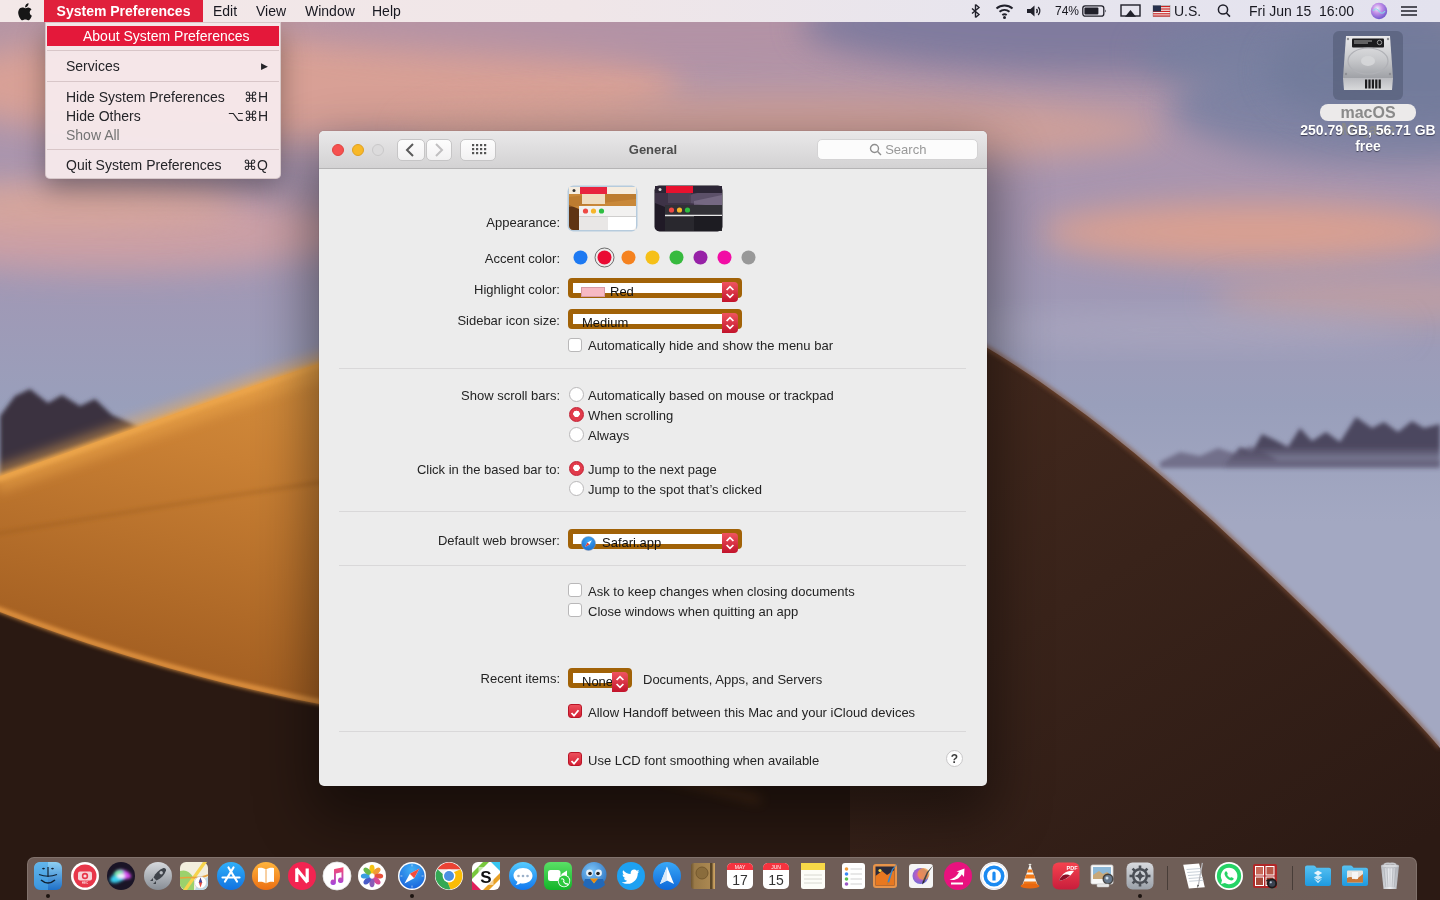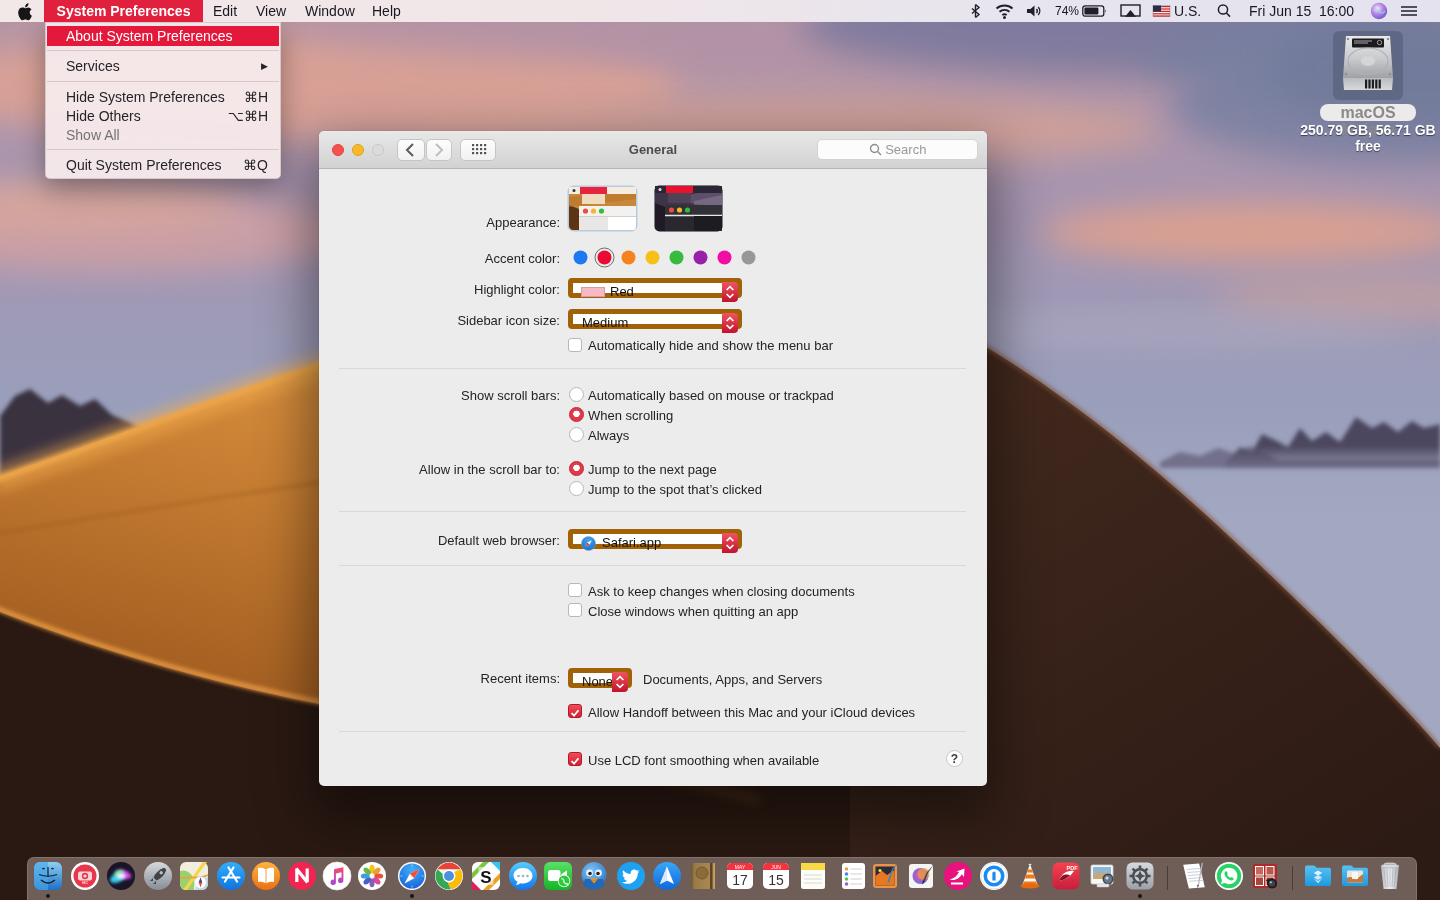--- a/index.html
+++ b/index.html
@@ -15,21 +15,21 @@
   color:#fff; font-weight:bold; text-align:center; line-height:22px; }
 
 #dropdown { position:absolute; left:45px; top:22px; width:236px; height:157px;
   background:rgba(246,233,235,0.96); border:1px solid rgba(160,140,140,0.35);
   border-radius:0 0 5px 5px; box-shadow:0 10px 28px rgba(0,0,0,0.35); z-index:29;
   font-size:14px; color:#242428; }
 #dropdown .sep { position:absolute; left:1px; right:1px; height:1px; background:#d8c6c8; }
 #dropdown .it { position:absolute; left:20px; }
 #dropdown .sc { position:absolute; right:12px; color:#242428; }
 #aboutrow { position:absolute; left:1px; right:1px; top:3px; height:20px; background:#e4183a;
-  color:#fff; line-height:20px; padding-left:19px; }
+  color:#fff; line-height:20px; padding-left:36px; }
 
 #win { position:absolute; left:319px; top:131px; width:668px; height:655px;
   background:#ececec; border-radius:5px;
   box-shadow:0 24px 55px 8px rgba(0,0,0,0.45), 0 0 1px rgba(0,0,0,0.4); z-index:10; }
 #titlebar { position:absolute; left:0; top:0; width:668px; height:38px;
   background:linear-gradient(#e9e8e9,#d3d2d3); border-radius:5px 5px 0 0;
   border-bottom:1px solid #b5b4b5; }
 .tl { position:absolute; top:13px; width:12px; height:12px; border-radius:50%; }
 #ttl { position:absolute; top:0; width:668px; text-align:center; line-height:38px;
   font-size:13px; font-weight:bold; color:#4c4c4c; }
@@ -380,21 +380,21 @@
     <div class="wsep" style="top:237px"></div>
 
     <div class="lbl" style="top:257px">Show scroll bars:</div>
     <div class="rd" style="left:250px; top:256px;"></div>
     <div class="rlbl" style="left:269px; top:257px;">Automatically based on mouse or trackpad</div>
     <div class="rd rdon" style="left:250px; top:276px;"></div>
     <div class="rlbl" style="left:269px; top:277px;">When scrolling</div>
     <div class="rd" style="left:250px; top:296px;"></div>
     <div class="rlbl" style="left:269px; top:297px;">Always</div>
 
-    <div class="lbl" style="top:331px">Allow in the scroll bar to:</div>
+    <div class="lbl" style="top:331px">Click in the based bar to:</div>
     <div class="rd rdon" style="left:250px; top:330px;"></div>
     <div class="rlbl" style="left:269px; top:331px;">Jump to the next page</div>
     <div class="rd" style="left:250px; top:350px;"></div>
     <div class="rlbl" style="left:269px; top:351px;">Jump to the spot that’s clicked</div>
 
     <div class="wsep" style="top:380px"></div>
 
     <div class="lbl" style="top:402px">Default web browser:</div>
     <div class="popup" style="top:398px; width:174px;">
       <svg style="position:absolute; left:8px; top:2px;" width="15" height="15" viewBox="0 0 15 15">

